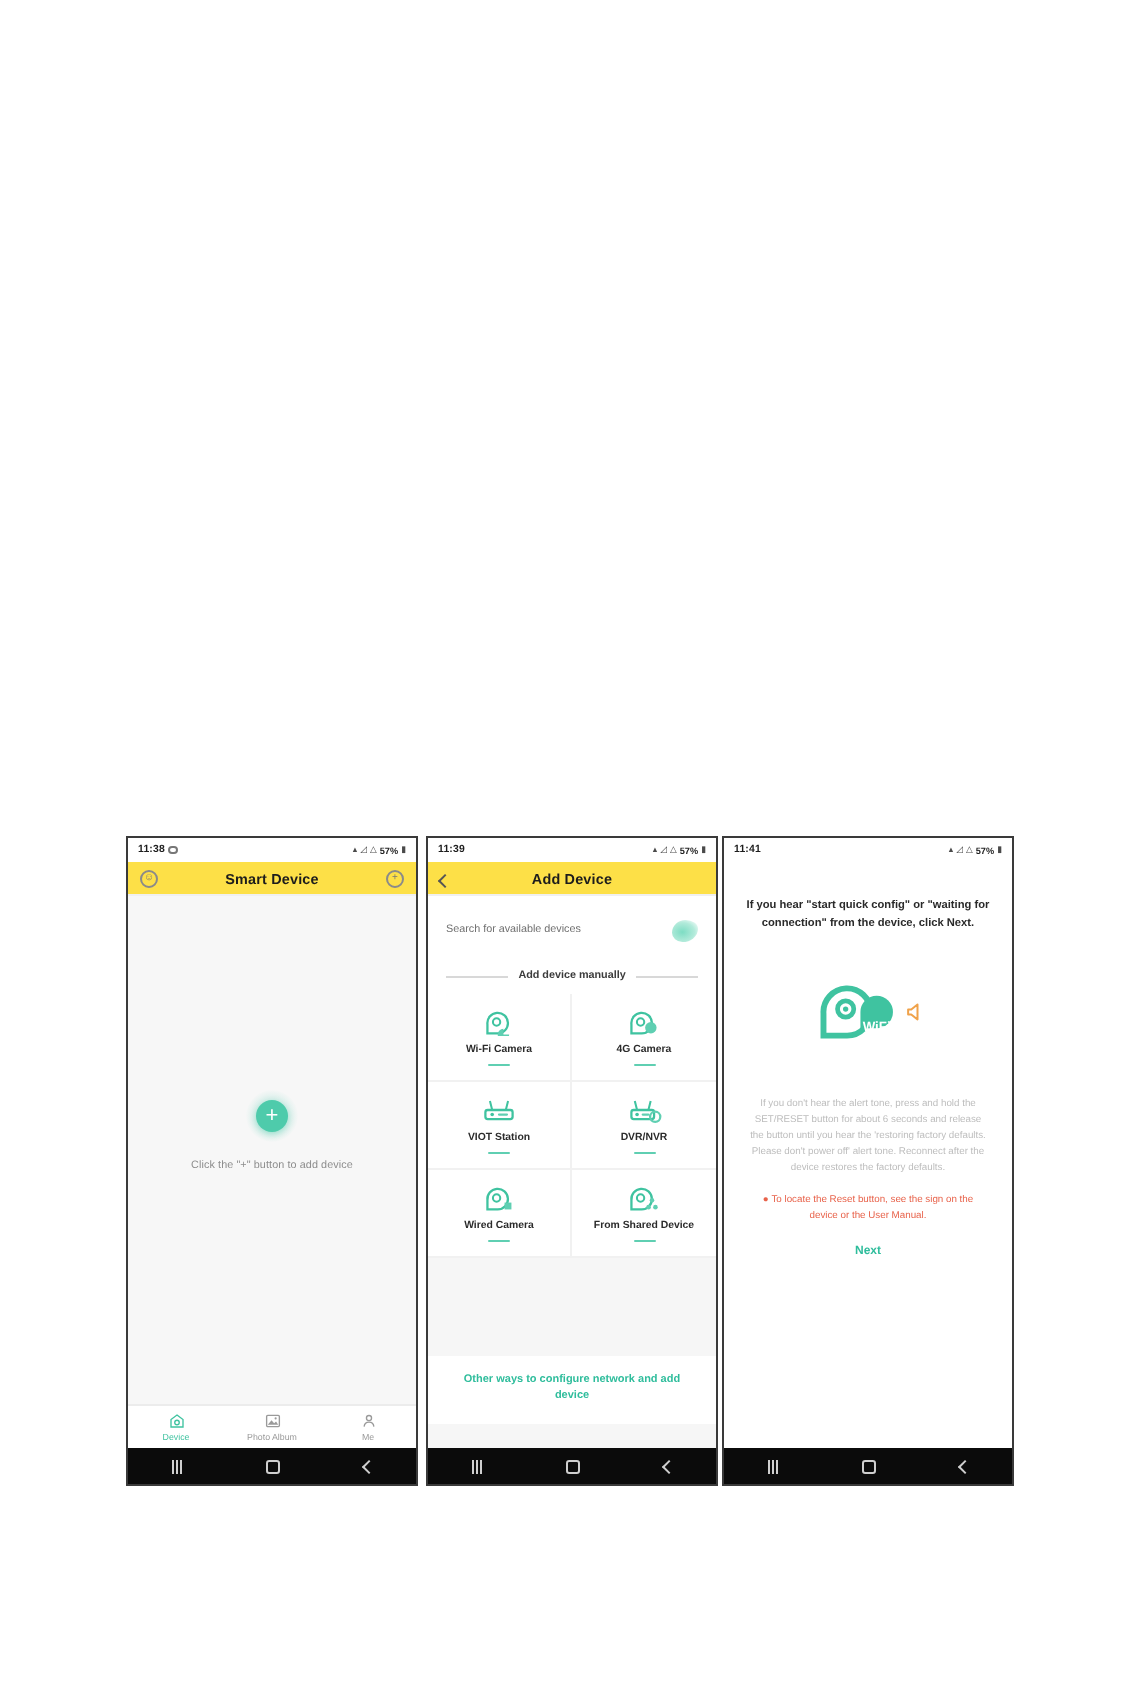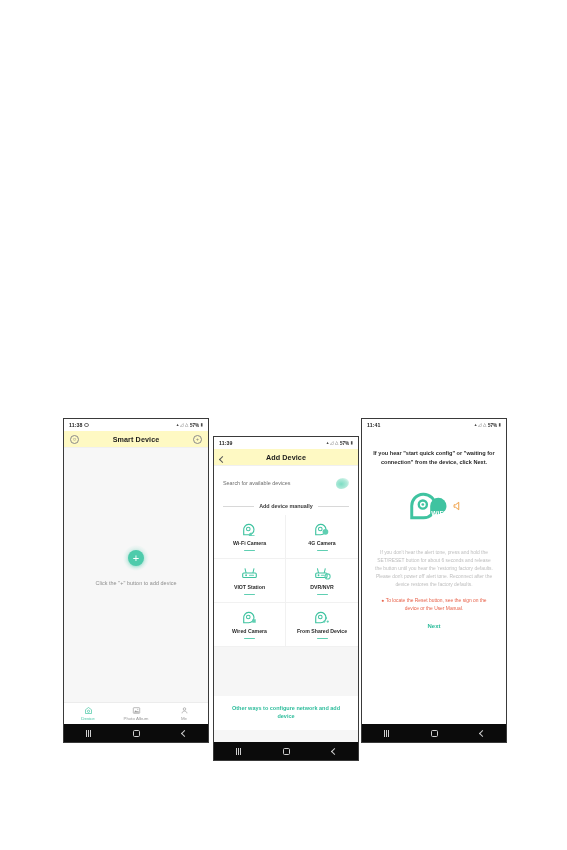--- a/index.html
+++ b/index.html
@@ -16,21 +16,21 @@
     top: 418px;
     width: 146px;
     height: 325px;
     background: #ffffff;
     border: 1px solid #3a3a3a;
     display: flex;
     flex-direction: column;
     overflow: hidden;
   }
   #phone1 { left: 63px; }
-  #phone2 { left: 213px; margin-top: 18px; }
+  #phone2 { left: 213px; }
   #phone3 { left: 361px; }
 
   
   .statusbar {
     height: 12px;
     flex: 0 0 12px;
     background: #fff;
     display: flex;
     align-items: center;
     justify-content: space-between;
@@ -43,21 +43,21 @@
   .sb-batt { font-size: 4.6px; color:#1d1d1d; font-weight:700; }
   .dot-ico {
     width:4.4px;height:4.4px;border:.6px solid #777;border-radius:50%;
     display:inline-block;
   }
 
   
   .titlebar {
     height: 17px;
     flex: 0 0 17px;
-    background:#fef9c3;
+    background:#fde047;
     display:flex; align-items:center;
     padding: 0 6px;
     position: relative;
     border-bottom: .5px solid #f0f0f0;
   }
   .title-text {
     position:absolute; left:0; right:0; text-align:center;
     font-size: 7.2px; font-weight: 700; color:#1c1c1c; letter-spacing:.1px;
   }
   .tb-left, .tb-right { position:relative; z-index:2; }

